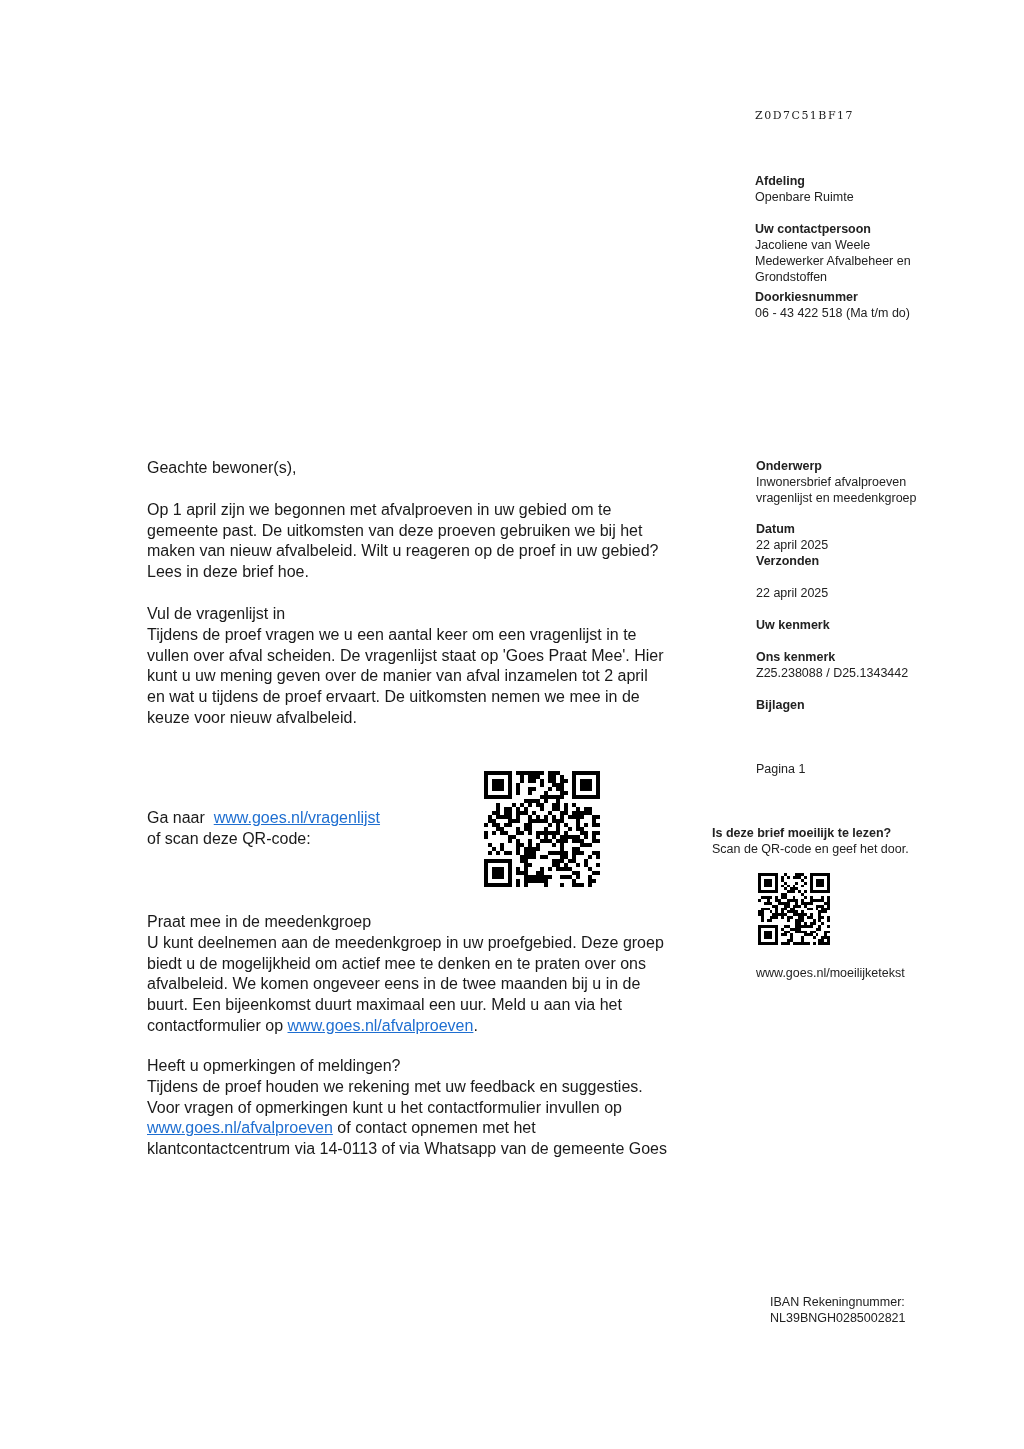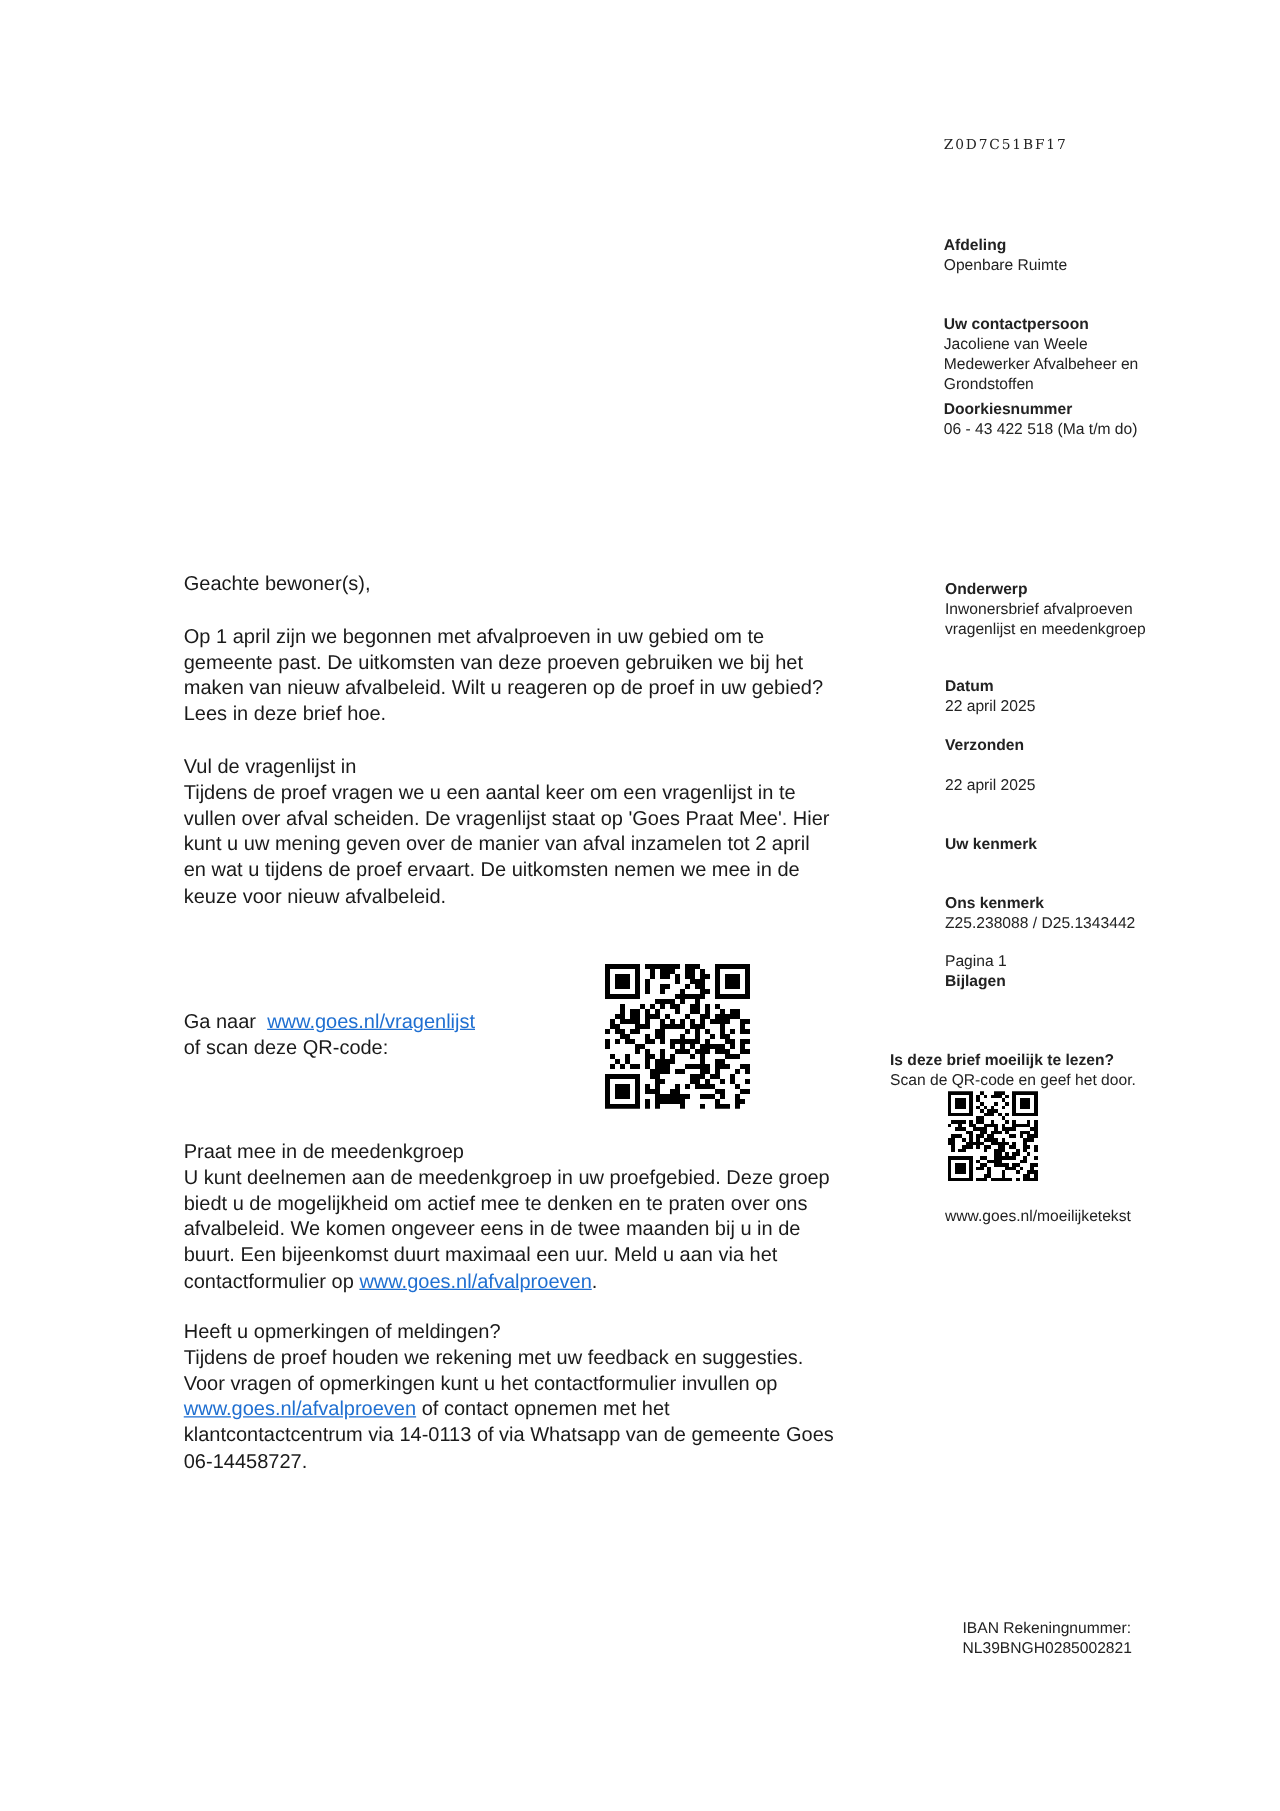--- a/index.html
+++ b/index.html
@@ -6,21 +6,21 @@
     body {
       width: 1024px; height: 1449px; position: relative; overflow: hidden;
       font-family: "Liberation Sans", sans-serif; color: #1a1a1a;
     }
     .abs { position: absolute; }
     .doc-code {
       left: 755px; top: 109px; font-family: "DejaVu Serif", serif;
       font-size: 11px; letter-spacing: 1.5px; color: #222;
     }
     .side { font-size: 12.5px; line-height: 16px; color: #222; }
-    .side .lbl { font-weight: bold; margin-top: 15px; }
+    .side .lbl { font-weight: bold; }
     .main { font-size: 16px; line-height: 20.8px; color: #1a1a1a; }
     .main .h { font-weight: normal; }
     a.link { color: #1f6fd1; text-decoration: underline; }
     .qr { background: #fff; }
     .qr svg { display: block; }
   </style>
 </head>
 <body>
 
 <div class="abs doc-code">Z0D7C51BF17</div>
@@ -30,21 +30,21 @@
   <div>Openbare Ruimte</div>
   <div style="height:16px"></div>
   <div class="lbl">Uw contactpersoon</div>
   <div>Jacoliene van Weele</div>
   <div>Medewerker Afvalbeheer en</div>
   <div>Grondstoffen</div>
   <div class="lbl" style="margin-top:4px;">Doorkiesnummer</div>
   <div>06 - 43 422 518 (Ma t/m do)</div>
 </div>
 
-<div class="abs side" style="left:756px; top:448px; width:240px;">
+<div class="abs side" style="left:756px; top:458px; width:240px;">
   <div class="lbl">Onderwerp</div>
   <div>Inwonersbrief afvalproeven</div>
   <div>vragenlijst en meedenkgroep</div>
   <div style="height:15px"></div>
   <div class="lbl">Datum</div>
   <div>22 april 2025</div>
   <div class="lbl">Verzonden</div>
   <div style="height:16px"></div>
   <div>22 april 2025</div>
   <div style="height:16px"></div>
@@ -651,14 +651,13 @@
   <div>buurt. Een bijeenkomst duurt maximaal een uur. Meld u aan via het</div>
   <div><span style="white-space:pre;">contactformulier op </span><a class="link" href="#">www.goes.nl/afvalproeven</a><span>.</span></div>
 </div>
 
 <div class="abs main" style="left:147px; top:1056px; width:580px;">
   <div class="h">Heeft u opmerkingen of meldingen?</div>
   <div>Tijdens de proef houden we rekening met uw feedback en suggesties.</div>
   <div>Voor vragen of opmerkingen kunt u het contactformulier invullen op</div>
   <div><a class="link" href="#">www.goes.nl/afvalproeven</a><span style="white-space:pre;"> of contact opnemen met het</span></div>
   <div>klantcontactcentrum via 14-0113 of via Whatsapp van de gemeente Goes</div>
-  <div>06-14458727.</div>
 </div>
 
 </body></html>

